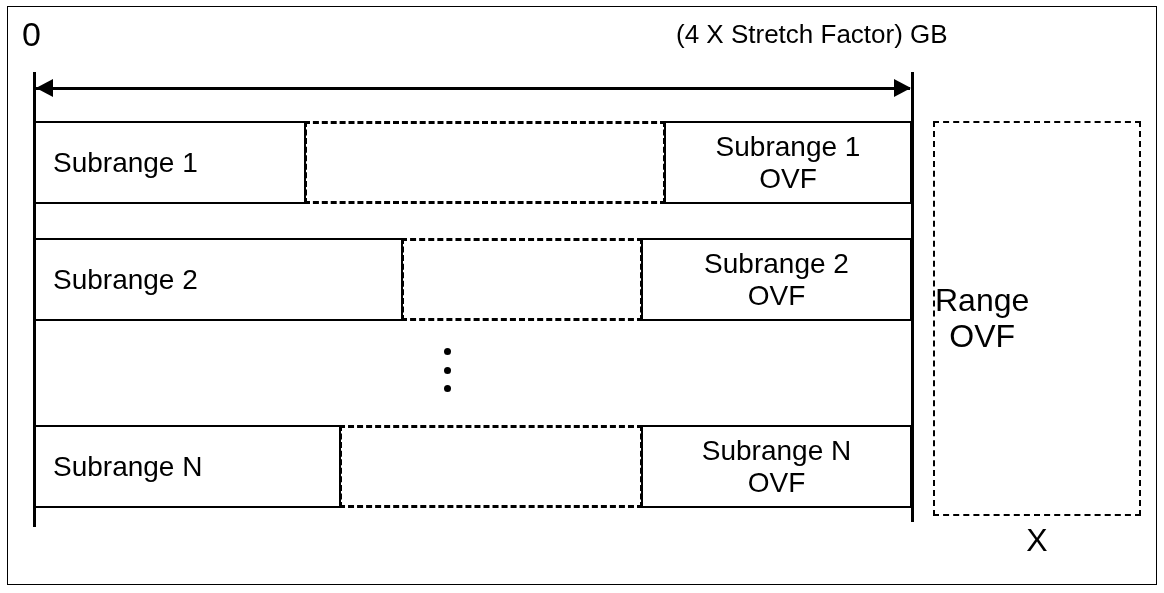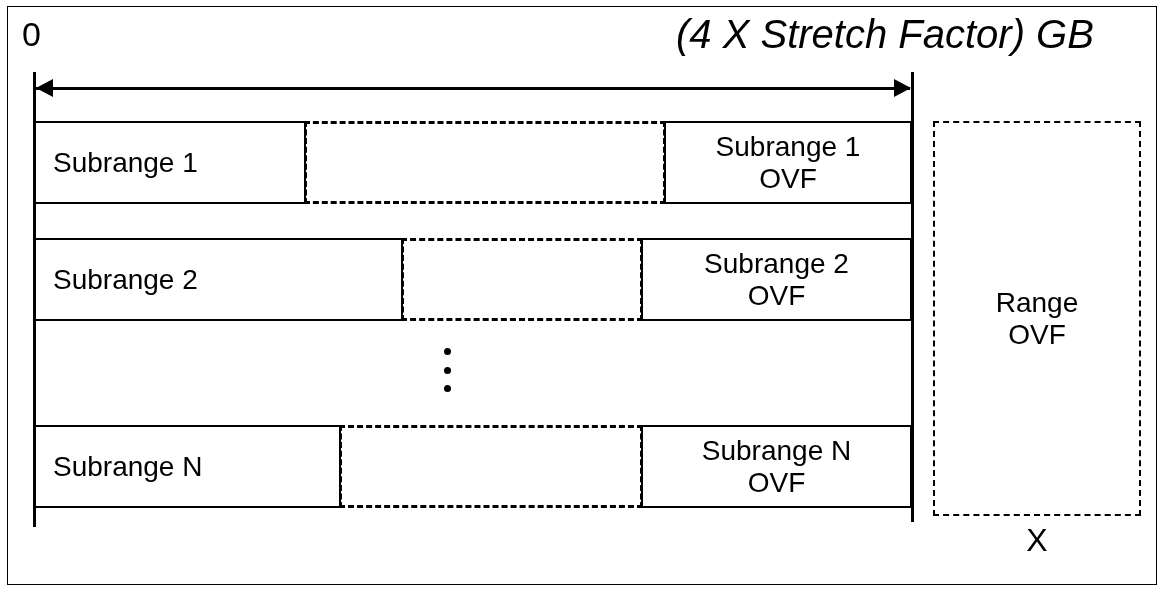--- a/index.html
+++ b/index.html
@@ -37,24 +37,23 @@
     left: 22px;
     top: 14px;
     font-size: 34px;
     line-height: 40px;
     white-space: nowrap;
   }
   .axis-label-max {
     position: absolute;
     left: 676px;
     top: 14px;
-    font-size: 40px;
+    font-size: 26px;
     line-height: 40px;
     white-space: nowrap;
-    font-style: italic;
   }
 
   
   .tick-left {
     position: absolute;
     left: 33px;
     top: 72px;
     width: 0;
     height: 455px;
     border-left: 3px solid #000000;
@@ -146,23 +145,22 @@
   .range-ovf {
     position: absolute;
     left: 933px;
     top: 121px;
     width: 208px;
     height: 395px;
     box-sizing: border-box;
     border: 2px dashed #000000;
     display: flex;
     align-items: center;
-    justify-content: center;
     text-align: center;
-    font-size: 28px;
+    font-size: 32px;
     line-height: 1.12;
   }
   .range-ovf-caption {
     position: absolute;
     left: 933px;
     top: 521px;
     width: 208px;
     text-align: center;
     font-size: 32px;
     line-height: 38px;

